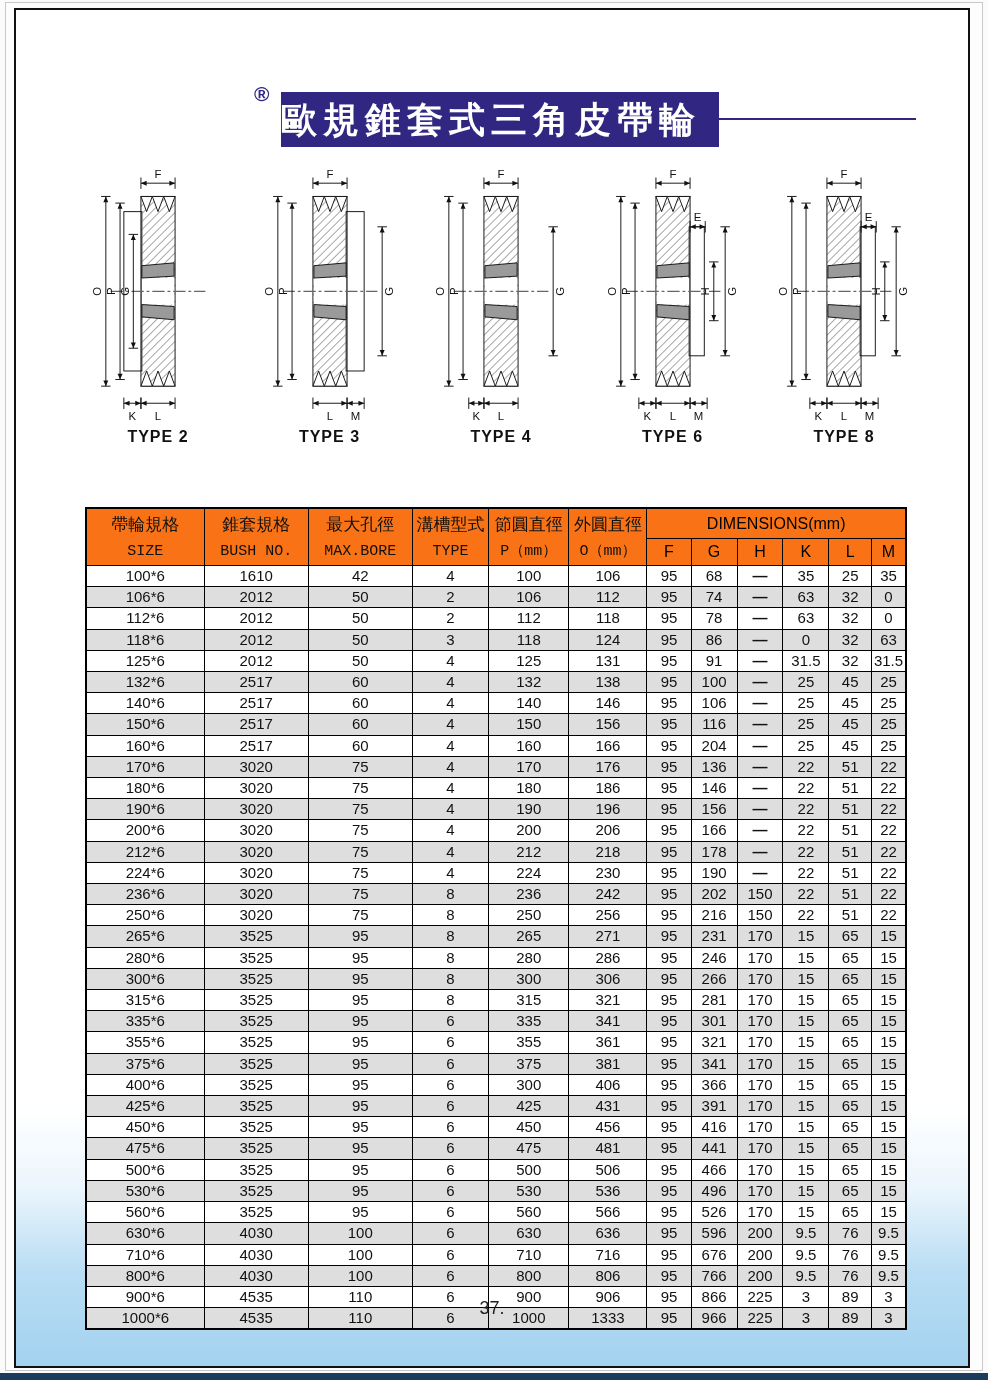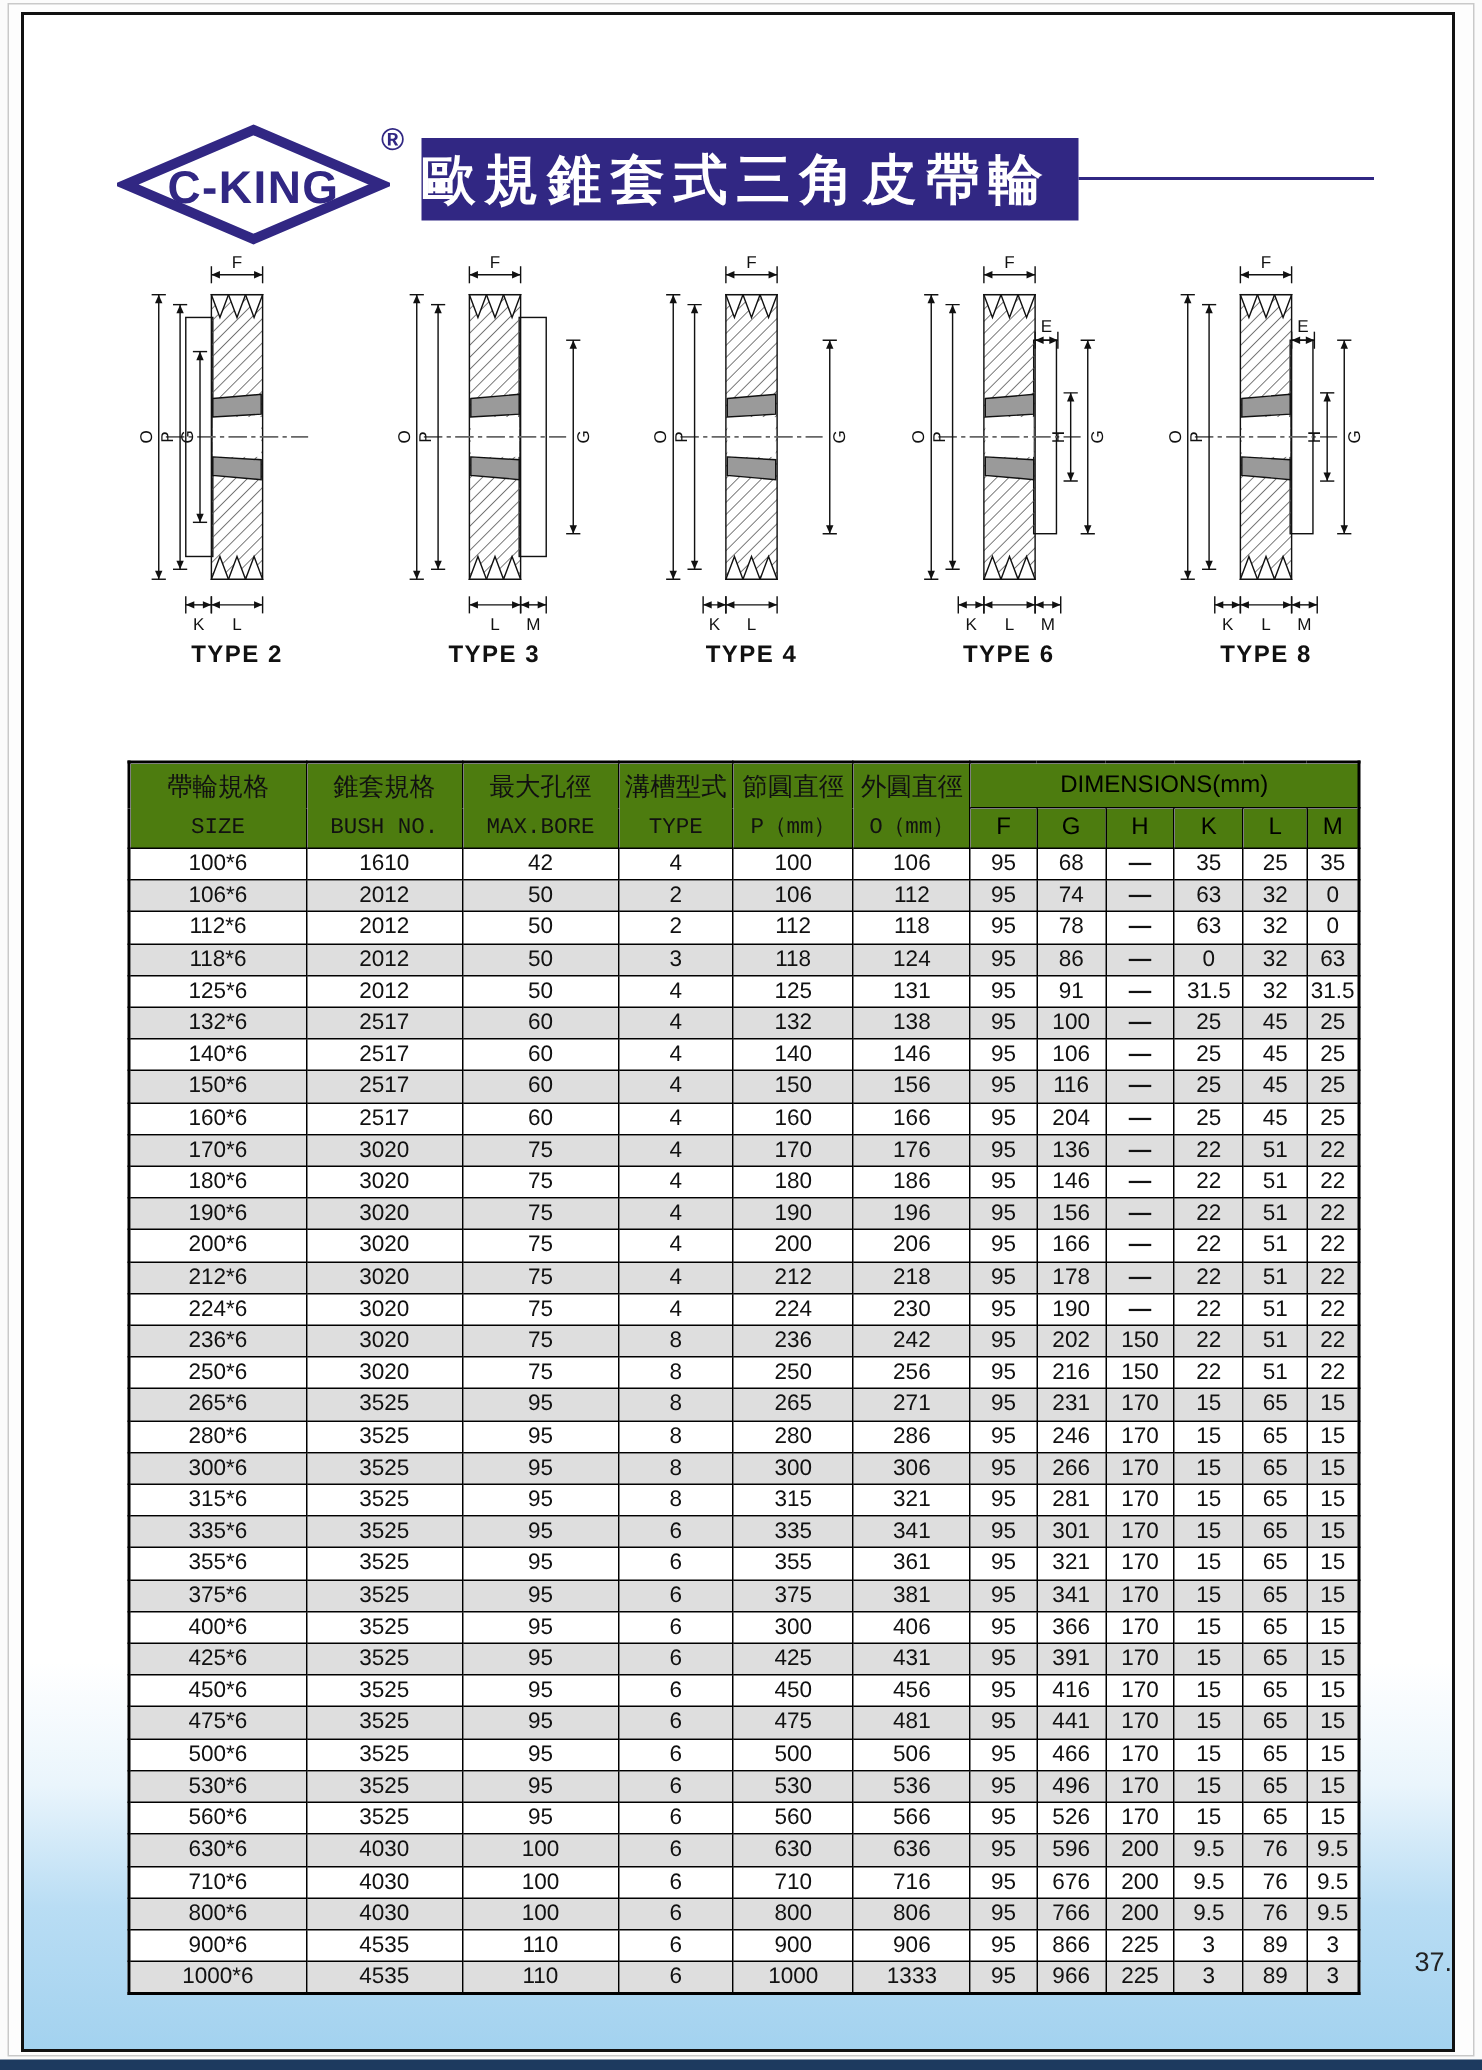--- a/index.html
+++ b/index.html
@@ -22,45 +22,39 @@
   .diagram svg{display:block;margin:0 auto;}
   .type-label{font-size:16px;font-weight:bold;color:#111;margin-top:2px;letter-spacing:1px;}
 
   
   .model-title{position:absolute;left:72px;top:436px;font-size:48px;font-weight:bold;color:#312783;letter-spacing:1px;}
 
   
   .spec-table{position:absolute;left:69px;top:497px;width:822px;border-collapse:collapse;table-layout:fixed;
               border:2px solid #000;background:#fff;}
   .spec-table th,.spec-table td{border:1px solid #000;text-align:center;padding:0;overflow:hidden;white-space:nowrap;}
-  .spec-table thead th{background:#4d7c0f;font-weight:normal;}
+  .spec-table thead th{background:#f97316;font-weight:normal;}
   .hdr-zh{font-size:17px;line-height:29px;color:#111;}
   .hdr-en{font-size:15px;line-height:25px;color:#111;font-family:Liberation Mono, monospace;}
   .hdr-dim{font-size:16px;height:29px;}
   .hdr-letter{font-size:16px;height:26px;}
   .spec-table tbody td{font-size:15px;height:20.2px;line-height:20.2px;color:#111;}
   .spec-table tbody tr:nth-child(even){background:#dedede;}
   .spec-table tbody td.dash{font-weight:bold;}
 
-  .page-number{position:absolute;left:0;top:1288px;width:100%;text-align:right;font-size:18px;color:#222;}
+  .page-number{position:absolute;left:0;top:1288px;width:100%;text-align:center;font-size:18px;color:#222;}
 </style>
 </head>
 <body>
 
 <div class="canvas">
   <div class="outer-frame"></div>
 
   <div class="page">
 
-    <div class="logo">
-      <svg viewBox="0 0 190 84" width="182" height="82">
-        <polygon points="95,4 184,42 95,80 6,42" fill="#ffffff" stroke="#312783" stroke-width="7"></polygon>
-        <text x="95" y="55" text-anchor="middle" font-size="32" font-weight="bold" fill="#312783" letter-spacing="1">C-KING</text>
-      </svg>
-    </div>
     <div class="reg-mark">®</div>
     <div class="banner">歐規錐套式三角皮帶輪</div>
     <div class="banner-line"></div>
 
     <div class="diagrams" id="diagrams">
         <div class="diagram">
           <svg viewBox="0 0 160 272" width="152" height="258">
             <defs>
               <pattern id="h0" width="6" height="6" patternUnits="userSpaceOnUse" patternTransform="rotate(45)">
                 <line x1="0" y1="0" x2="0" y2="6" stroke="#555" stroke-width="1.1"></line>

